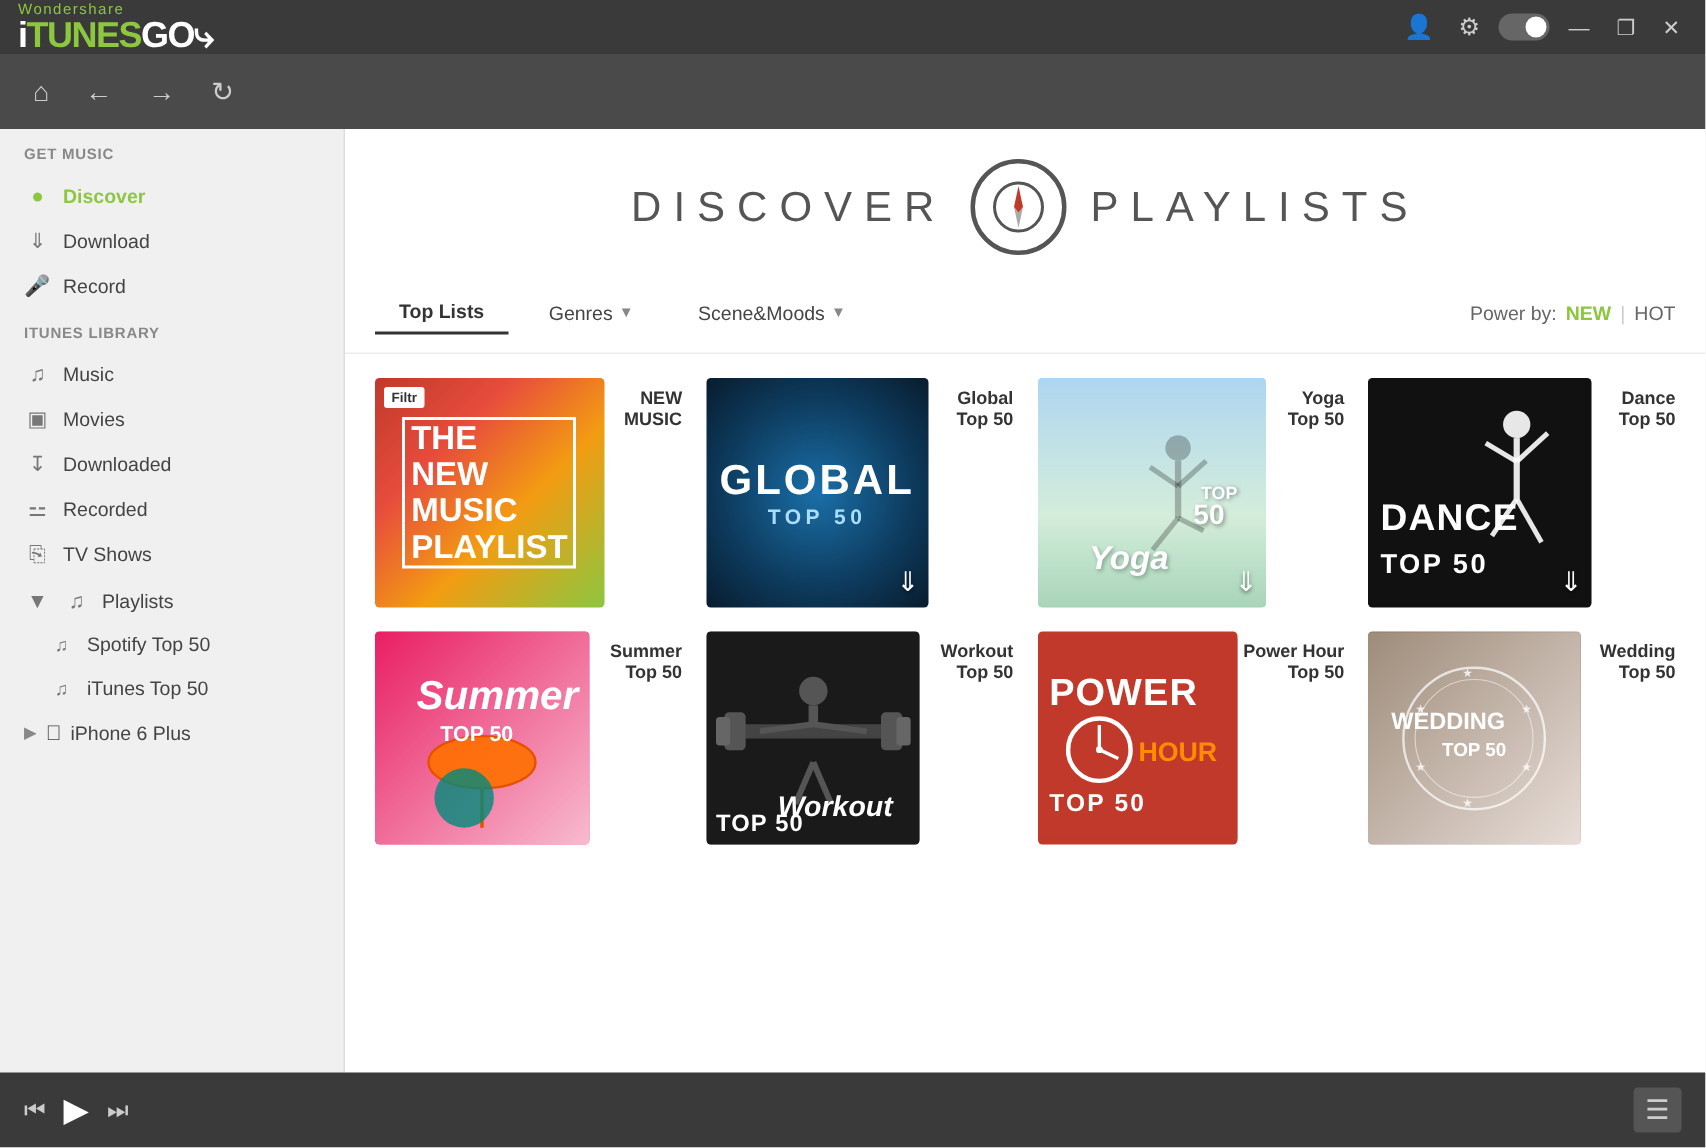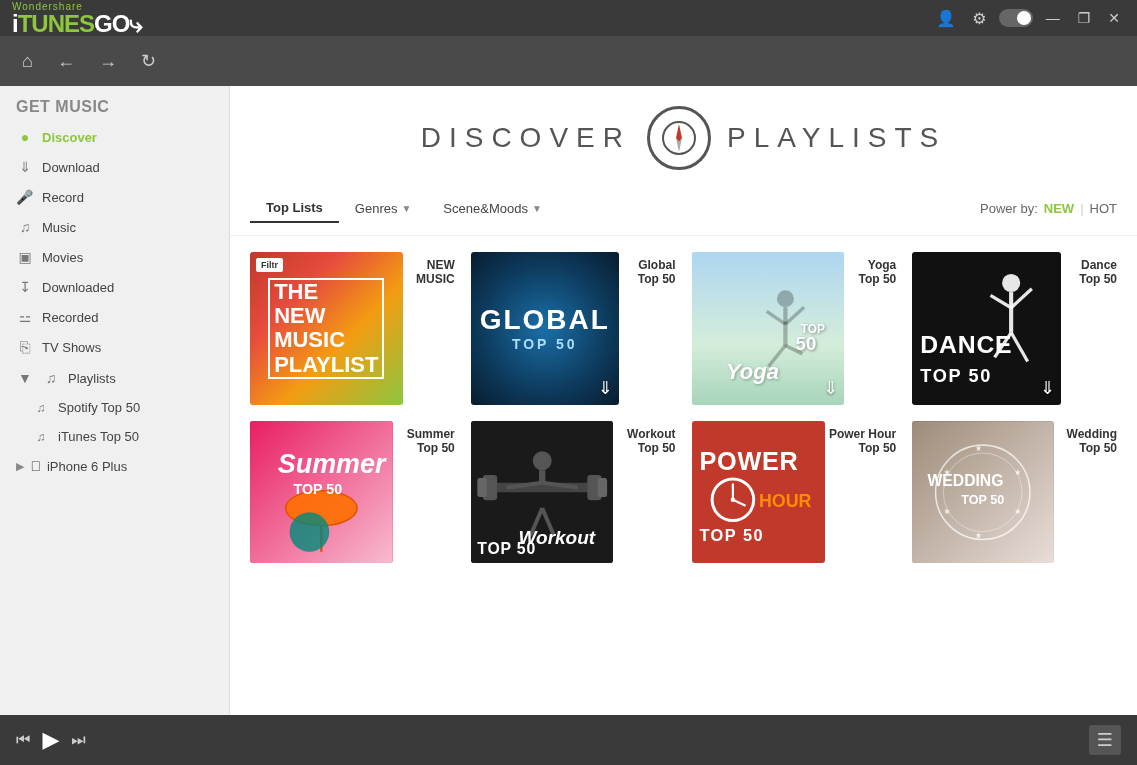--- a/index.html
+++ b/index.html
@@ -49,21 +49,21 @@
     #sidebar {
       width: 230px;
       background: #f0f0f0;
       display: flex;
       flex-direction: column;
       flex-shrink: 0;
       overflow-y: auto;
       border-right: 1px solid #ddd;
     }
     .sidebar-section-header {
-      font-size: 16px;
+      font-size: 10px;
       font-weight: bold;
       color: #888;
       padding: 12px 16px 6px;
       letter-spacing: 0.5px;
     }
     .sidebar-item {
       display: flex;
       align-items: center;
       gap: 8px;
       padding: 7px 16px;
@@ -119,21 +119,21 @@
       letter-spacing: 8px;
       color: #555;
       font-weight: 300;
     }
 
     
     #filter-bar {
       display: flex;
       align-items: center;
       padding: 8px 20px 12px;
-      gap: 0;
+      gap: 11px;
       border-bottom: 1px solid #eee;
     }
     .filter-item {
       padding: 6px 16px;
       font-size: 13px;
       cursor: pointer;
       color: #444;
       border-bottom: 2px solid transparent;
     }
     .filter-item.active {
@@ -273,20 +273,21 @@
     </div>
     <div class="sidebar-item">
       <span class="icon">⇓</span>
       <span>Download</span>
     </div>
     <div class="sidebar-item">
       <span class="icon">🎤</span>
       <span>Record</span>
     </div>
 
+    <div class="sidebar-section-header">ITUNES LIBRARY</div>
 
     <div class="sidebar-item">
       <span class="icon">♫</span>
       <span>Music</span>
     </div>
     <div class="sidebar-item">
       <span class="icon">▣</span>
       <span>Movies</span>
     </div>
     <div class="sidebar-item">

